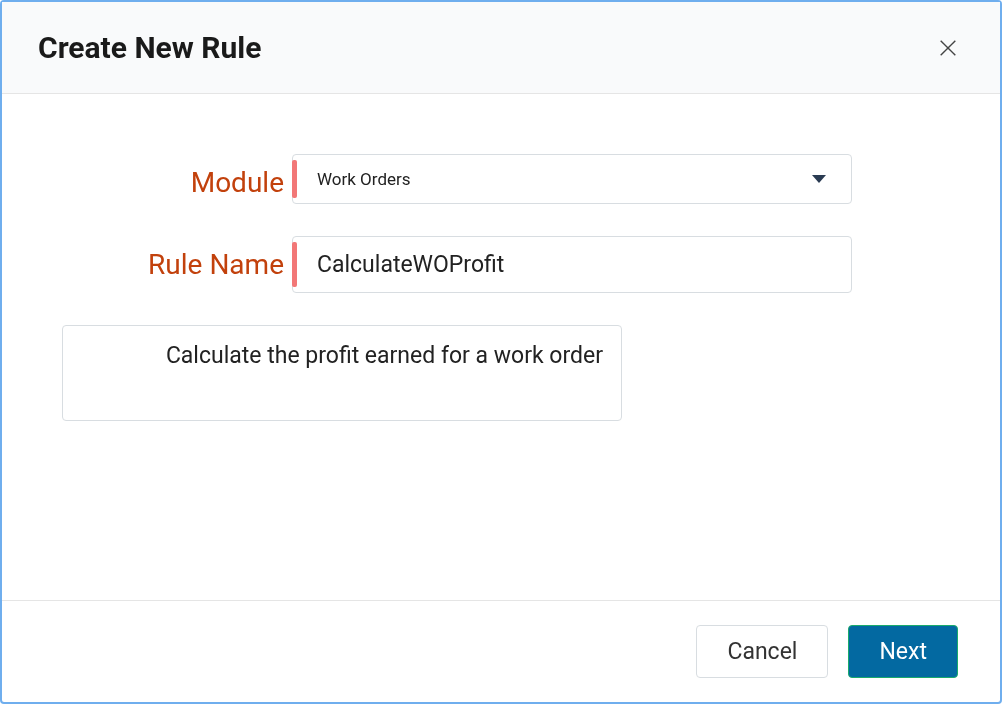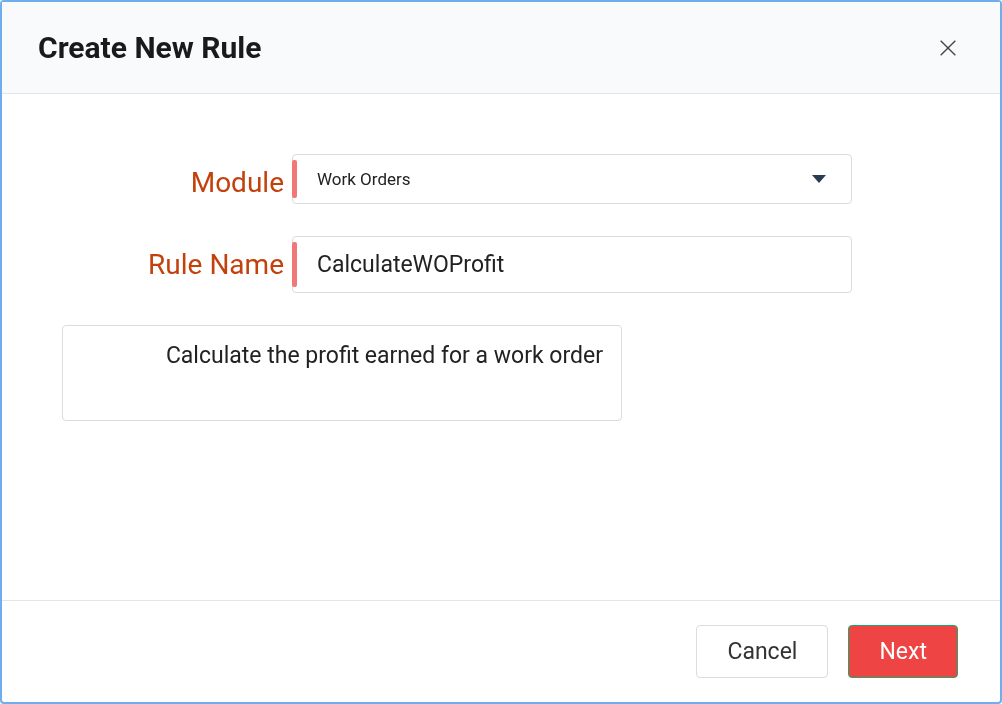--- a/index.html
+++ b/index.html
@@ -127,21 +127,21 @@
       border-radius: 4px;
       cursor: pointer;
       font-family: inherit;
     }
     .btn-secondary {
       background: #fff;
       border: 1px solid #d8dde1;
       color: #333;
     }
     .btn-primary {
-      background: #ef4444;
+      background: #0369a1;
       border: 1px solid #1aab6c;
       color: #fff;
     }
   </style>
 </head>
 <body>
 
 <div class="dialog">
   <div class="dialog-header">
     <h1 class="dialog-title">Create New Rule</h1>

